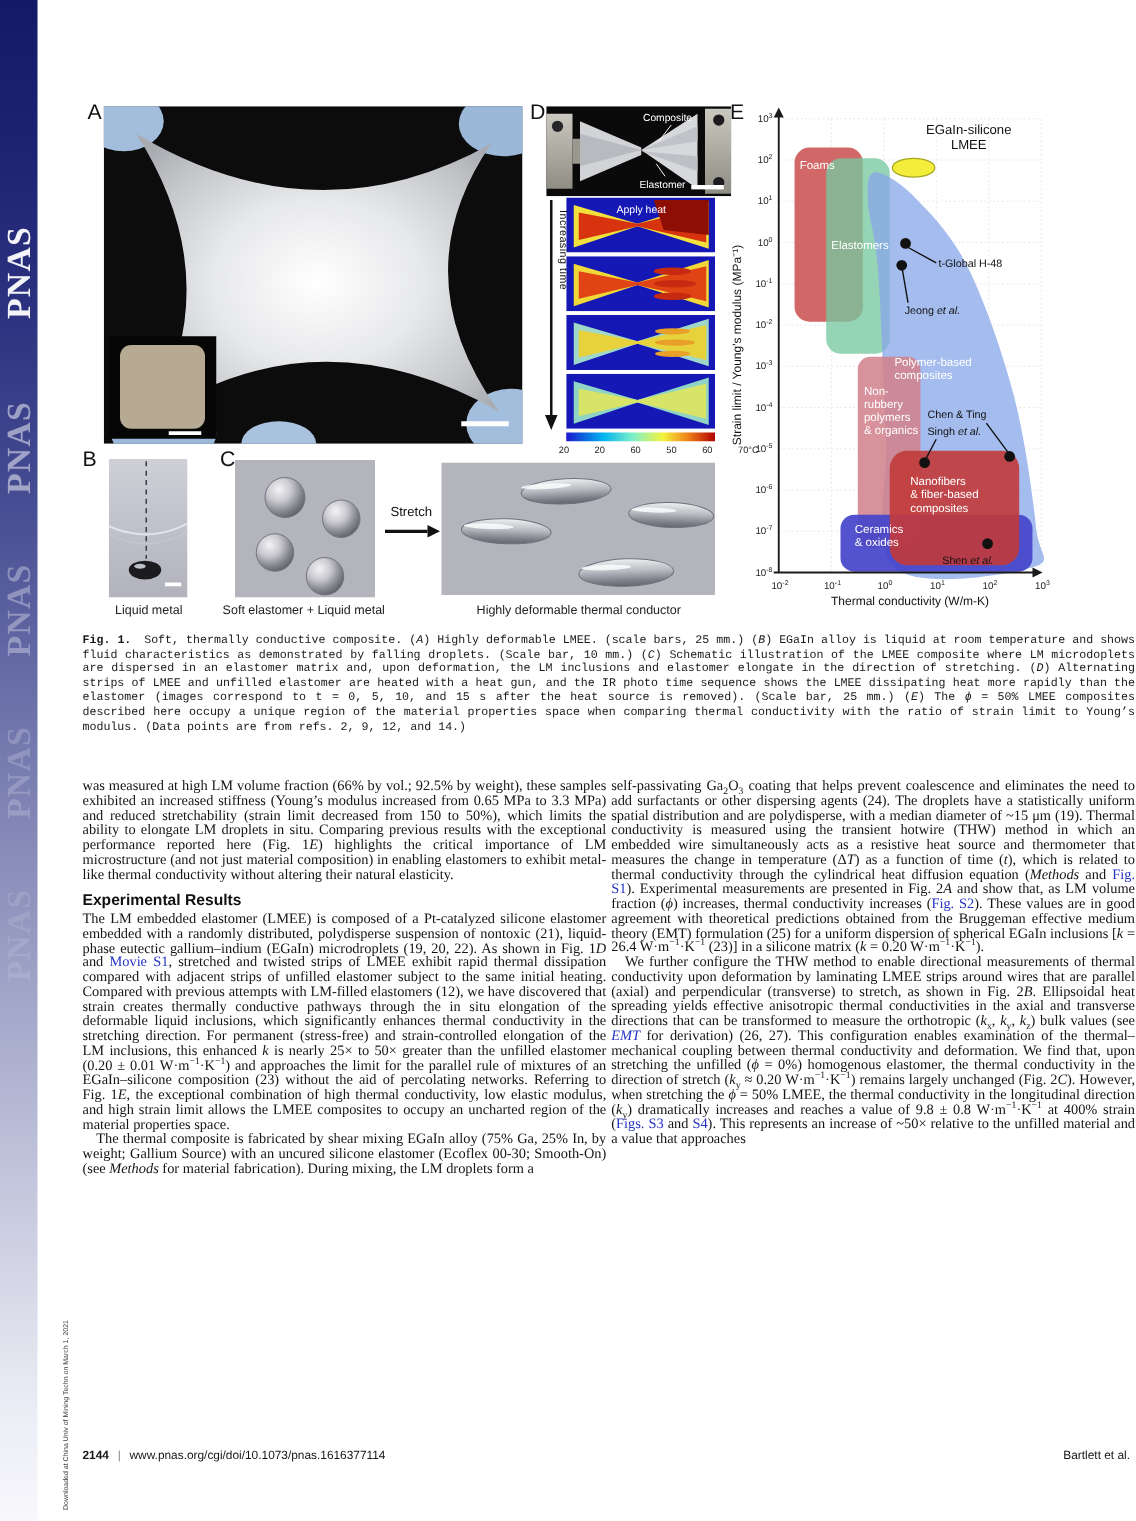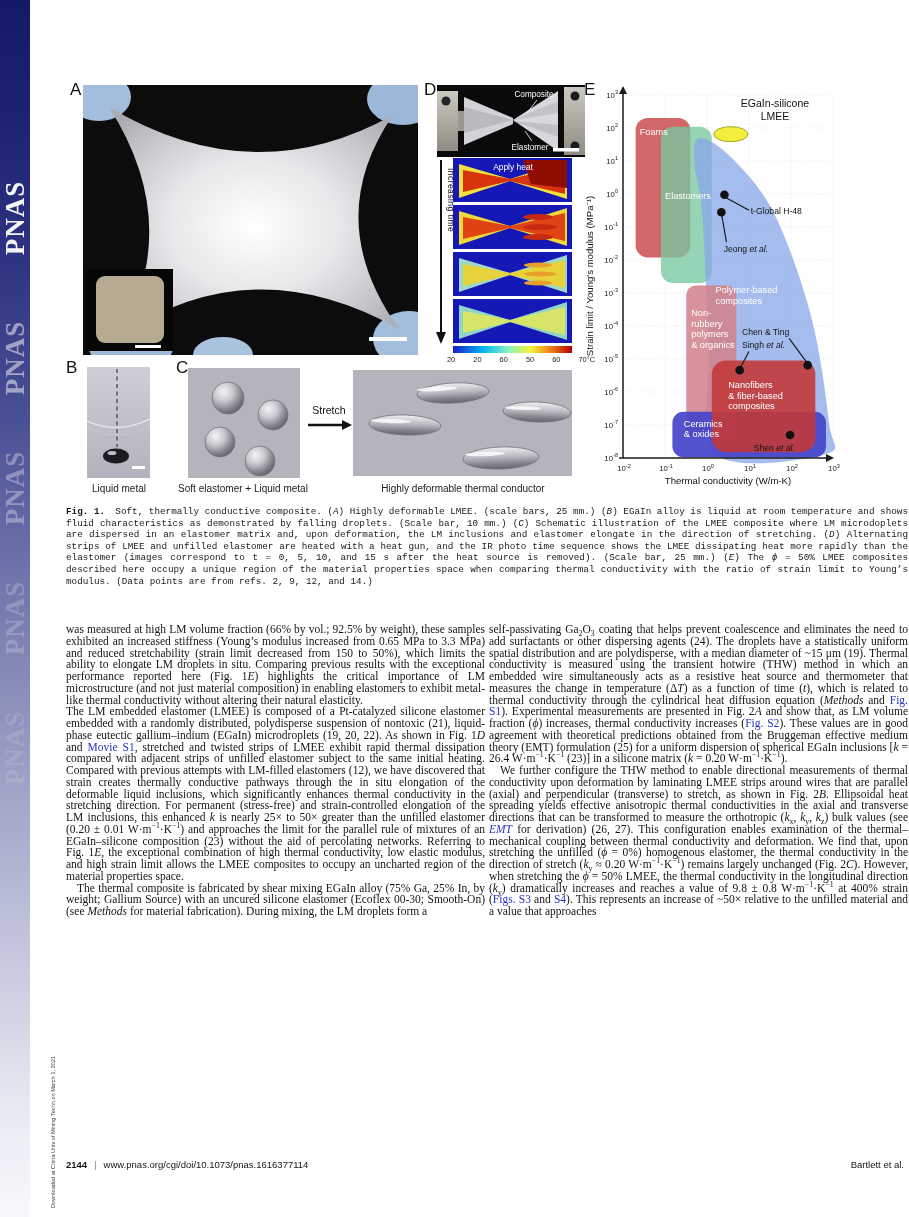--- a/index.html
+++ b/index.html
@@ -20,21 +20,21 @@
     font-weight:500;color:#111;}
   .ppos{position:absolute;}
   .pcap{position:absolute;font-family:"Liberation Sans",sans-serif;font-size:10px;
     color:#222;text-align:center;}
   #stretch-lbl{position:absolute;left:305px;top:404px;width:48px;text-align:center;
     font-family:"Liberation Sans",sans-serif;font-size:10.5px;color:#111;}
   #inc-time{position:absolute;left:446px;top:168px;height:170px;writing-mode:vertical-rl;
     font-family:"Liberation Sans",sans-serif;font-size:8.6px;color:#111;letter-spacing:.4px;}
   #colorbar{position:absolute;left:453px;top:346px;width:119px;height:7px;
     background:linear-gradient(90deg,#1a1acd 0%,#00b4f0 25%,#7ff0c8 45%,#f4f43c 65%,#f08018 82%,#b00000 100%);}
-  #cb-ticks{position:absolute;left:447px;top:355px;width:148px;display:flex;
+  #cb-ticks{position:absolute;left:447px;top:355px;width:160px;display:flex;
     justify-content:space-between;font-family:"Liberation Sans",sans-serif;font-size:7.4px;color:#222;}
   svg{display:block;}
   #echart{font-family:"Liberation Sans",sans-serif;}
   
   #caption{position:absolute;left:66px;top:506px;width:842px;
     font-family:Liberation Mono, monospace;font-size:9.3px;line-height:11.6px;
     text-align:justify;color:#191919;}
   
   .col{position:absolute;top:624px;width:419px;font-size:11.5px;line-height:11.75px;
     text-align:justify;}
@@ -308,20 +308,21 @@
       <text x="207" y="386" text-anchor="middle" font-size="7.8" fill="#222">10<tspan dy="-3.2" font-size="5.6">2</tspan></text>
       <text x="249" y="386" text-anchor="middle" font-size="7.8" fill="#222">10<tspan dy="-3.2" font-size="5.6">3</tspan></text>
       <text x="143" y="399" text-anchor="middle" font-size="9.6" fill="#111">Thermal conductivity (W/m-K)</text>
       <text transform="translate(8,191) rotate(-90)" text-anchor="middle" font-size="9.6" fill="#111">Strain limit / Young's modulus (MPa⁻¹)</text>
     </svg>
 
   <div id="caption"><span class="sg-b">Fig. 1.</span><span class="sg-r">  Soft, thermally conductive composite. (</span><span class="sg-i">A</span><span class="sg-r">) Highly deformable LMEE. (scale bars, 25 mm.) (</span><span class="sg-i">B</span><span class="sg-r">) EGaIn alloy is liquid at room temperature and shows fluid characteristics as demonstrated by falling droplets. (Scale bar, 10 mm.) (</span><span class="sg-i">C</span><span class="sg-r">) Schematic illustration of the LMEE composite where LM microdoplets are dispersed in an elastomer matrix and, upon deformation, the LM inclusions and elastomer elongate in the direction of stretching. (</span><span class="sg-i">D</span><span class="sg-r">) Alternating strips of LMEE and unfilled elastomer are heated with a heat gun, and the IR photo time sequence shows the LMEE dissipating heat more rapidly than the elastomer (images correspond to t = 0, 5, 10, and 15 s after the heat source is removed). (Scale bar, 25 mm.) (</span><span class="sg-i">E</span><span class="sg-r">) The </span><span class="sg-i">ϕ</span><span class="sg-r"> = 50% LMEE composites described here occupy a unique region of the material properties space when comparing thermal conductivity with the ratio of strain limit to Young’s modulus. (Data points are from refs. 2, 9, 12, and 14.)</span></div>
 
   <div class="col" id="col-left">
     <p><span class="sg-r">was measured at high LM volume fraction (66% by vol.; 92.5% by weight), these samples exhibited an increased stiffness (Young’s modulus increased from 0.65 MPa to 3.3 MPa) and reduced stretchability (strain limit decreased from 150 to 50%), which limits the ability to elongate LM droplets in situ. Comparing previous results with the exceptional performance reported here (Fig. 1</span><span class="sg-i">E</span><span class="sg-r">) highlights the critical importance of LM microstructure (and not just material composition) in enabling elastomers to exhibit metal-like thermal conductivity without altering their natural elasticity.</span></p>
+    <h2>Experimental Results</h2>
     <p><span class="sg-r">The LM embedded elastomer (LMEE) is composed of a Pt-catalyzed silicone elastomer embedded with a randomly distributed, polydisperse suspension of nontoxic (21), liquid-phase eutectic gallium–indium (EGaIn) microdroplets (19, 20, 22). As shown in Fig. 1</span><span class="sg-i">D</span><span class="sg-r"> and </span><span class="sg-a">Movie S1</span><span class="sg-r">, stretched and twisted strips of LMEE exhibit rapid thermal dissipation compared with adjacent strips of unfilled elastomer subject to the same initial heating. Compared with previous attempts with LM-filled elastomers (12), we have discovered that strain creates thermally conductive pathways through the in situ elongation of the deformable liquid inclusions, which significantly enhances thermal conductivity in the stretching direction. For permanent (stress-free) and strain-controlled elongation of the LM inclusions, this enhanced </span><span class="sg-i">k</span><span class="sg-r"> is nearly 25× to 50× greater than the unfilled elastomer (0.20 ± 0.01 W·m</span><sup class="sg-sup">−1</sup><span class="sg-r">·K</span><sup class="sg-sup">−1</sup><span class="sg-r">) and approaches the limit for the parallel rule of mixtures of an EGaIn–silicone composition (23) without the aid of percolating networks. Referring to Fig. 1</span><span class="sg-i">E</span><span class="sg-r">, the exceptional combination of high thermal conductivity, low elastic modulus, and high strain limit allows the LMEE composites to occupy an uncharted region of the material properties space.</span></p>
     <p class="ind"><span class="sg-r">The thermal composite is fabricated by shear mixing EGaIn alloy (75% Ga, 25% In, by weight; Gallium Source) with an uncured silicone elastomer (Ecoflex 00-30; Smooth-On) (see </span><span class="sg-i">Methods</span><span class="sg-r"> for material fabrication). During mixing, the LM droplets form a</span></p>
   </div>
   <div class="col" id="col-right">
     <p><span class="sg-r">self-passivating Ga</span><sub class="sg-sub">2</sub><span class="sg-r">O</span><sub class="sg-sub">3</sub><span class="sg-r"> coating that helps prevent coalescence and eliminates the need to add surfactants or other dispersing agents (24). The droplets have a statistically uniform spatial distribution and are polydisperse, with a median diameter of ~15 μm (19). Thermal conductivity is measured using the transient hotwire (THW) method in which an embedded wire simultaneously acts as a resistive heat source and thermometer that measures the change in temperature (Δ</span><span class="sg-i">T</span><span class="sg-r">) as a function of time (</span><span class="sg-i">t</span><span class="sg-r">), which is related to thermal conductivity through the cylindrical heat diffusion equation (</span><span class="sg-i">Methods</span><span class="sg-r"> and </span><span class="sg-a">Fig. S1</span><span class="sg-r">). Experimental measurements are presented in Fig. 2</span><span class="sg-i">A</span><span class="sg-r"> and show that, as LM volume fraction (</span><span class="sg-i">ϕ</span><span class="sg-r">) increases, thermal conductivity increases (</span><span class="sg-a">Fig. S2</span><span class="sg-r">). These values are in good agreement with theoretical predictions obtained from the Bruggeman effective medium theory (EMT) formulation (25) for a uniform dispersion of spherical EGaIn inclusions [</span><span class="sg-i">k</span><span class="sg-r"> = 26.4 W·m</span><sup class="sg-sup">−1</sup><span class="sg-r">·K</span><sup class="sg-sup">−1</sup><span class="sg-r"> (23)] in a silicone matrix (</span><span class="sg-i">k</span><span class="sg-r"> = 0.20 W·m</span><sup class="sg-sup">−1</sup><span class="sg-r">·K</span><sup class="sg-sup">−1</sup><span class="sg-r">).</span></p>
     <p class="ind"><span class="sg-r">We further configure the THW method to enable directional measurements of thermal conductivity upon deformation by laminating LMEE strips around wires that are parallel (axial) and perpendicular (transverse) to stretch, as shown in Fig. 2</span><span class="sg-i">B</span><span class="sg-r">. Ellipsoidal heat spreading yields effective anisotropic thermal conductivities in the axial and transverse directions that can be transformed to measure the orthotropic (</span><span class="sg-i">k</span><sub class="sg-sub">x</sub><span class="sg-r">, </span><span class="sg-i">k</span><sub class="sg-sub">y</sub><span class="sg-r">, </span><span class="sg-i">k</span><sub class="sg-sub">z</sub><span class="sg-r">) bulk values (see </span><span class="sg-ia">EMT</span><span class="sg-r"> for derivation) (26, 27). This configuration enables examination of the thermal–mechanical coupling between thermal conductivity and deformation. We find that, upon stretching the unfilled (</span><span class="sg-i">ϕ</span><span class="sg-r"> = 0%) homogenous elastomer, the thermal conductivity in the direction of stretch (</span><span class="sg-i">k</span><sub class="sg-sub">y</sub><span class="sg-r"> ≈ 0.20 W·m</span><sup class="sg-sup">−1</sup><span class="sg-r">·K</span><sup class="sg-sup">−1</sup><span class="sg-r">) remains largely unchanged (Fig. 2</span><span class="sg-i">C</span><span class="sg-r">). However, when stretching the </span><span class="sg-i">ϕ</span><span class="sg-r"> = 50% LMEE, the thermal conductivity in the longitudinal direction (</span><span class="sg-i">k</span><sub class="sg-sub">y</sub><span class="sg-r">) dramatically increases and reaches a value of 9.8 ± 0.8 W·m</span><sup class="sg-sup">−1</sup><span class="sg-r">·K</span><sup class="sg-sup">−1</sup><span class="sg-r"> at 400% strain (</span><span class="sg-a">Figs. S3</span><span class="sg-r"> and </span><span class="sg-a">S4</span><span class="sg-r">). This represents an increase of ~50× relative to the unfilled material and a value that approaches</span></p>
   </div>
 
   <div id="footer-left">
     <b>2144</b><span class="sep">|</span><span>www.pnas.org/cgi/doi/10.1073/pnas.1616377114</span>

